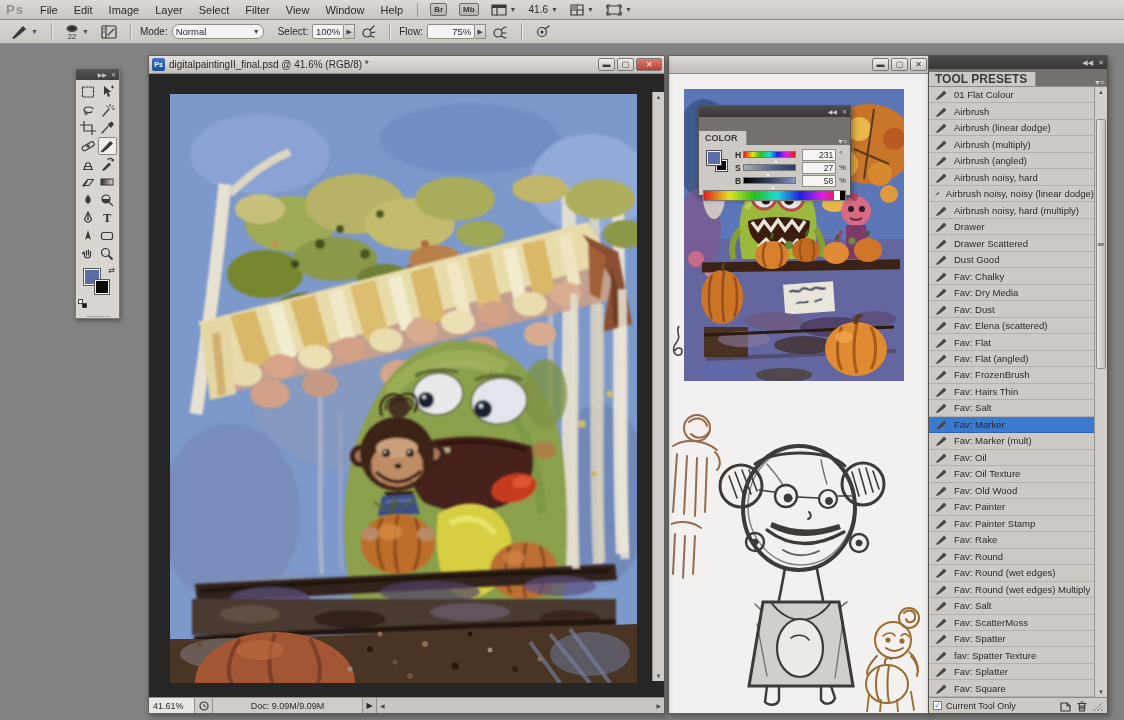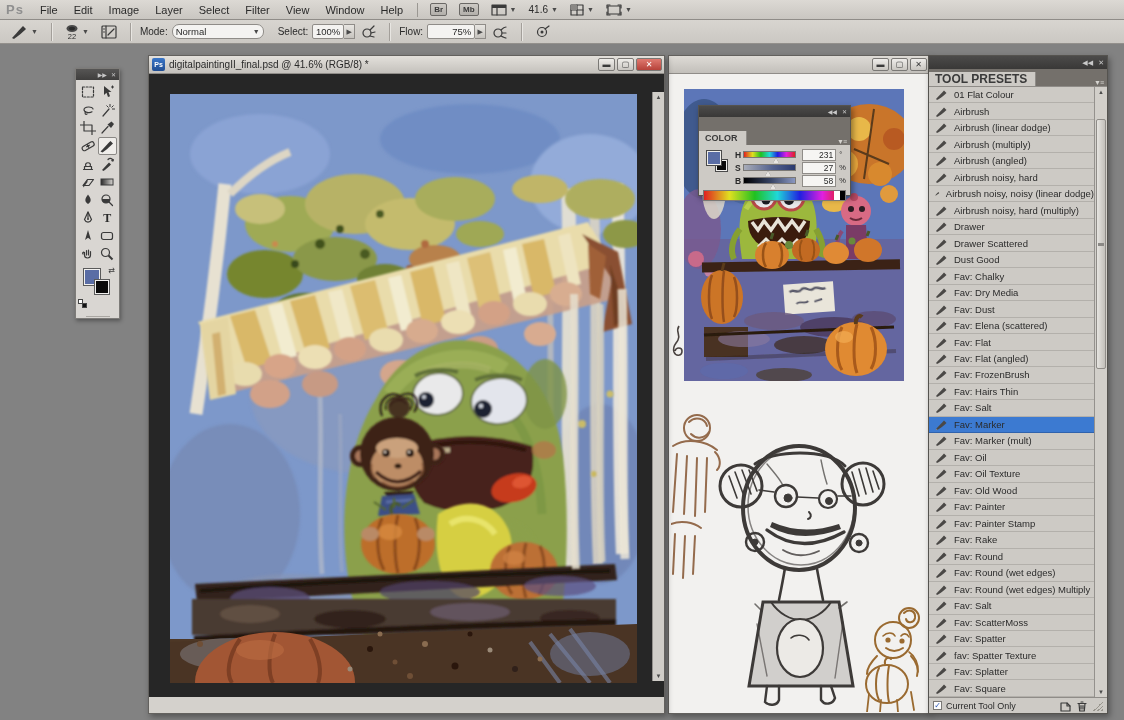--- a/index.html
+++ b/index.html
@@ -604,20 +604,35 @@
         <path d="M452 195 C455 275 451 385 455 465" stroke="#ece6d6" stroke-width="9" fill="none"></path>
         <circle cx="412" cy="330" r="4" fill="#d9c55a"></circle>
           <circle cx="440" cy="300" r="3.5" fill="#d9c55a"></circle>
         <circle cx="424" cy="380" r="3" fill="#c9b54e"></circle>
       </g>
     </svg>
     <div id="doc-vscroll">
       <span>▲</span>
       <span>▼</span>
     </div>
+  </div>
+  <div id="doc-status">
+    <span id="status-zoom">41.61%</span>
+    <span id="status-clock">
+      <svg width="10" height="10" viewBox="0 0 10 10">
+          <circle cx="5" cy="5" r="4" class="ico-stroke"></circle>
+          <path d="M5 3 V5 L7 6" stroke="#3a3a3a" stroke-width="1" fill="none"></path>
+        </svg>
+    </span>
+    <span id="status-doc">Doc: 9.09M/9.09M</span>
+    <span id="status-flyout">▶</span>
+    <span id="doc-hscroll">
+      <span>◀</span>
+      <span>▶</span>
+    </span>
   </div>
 </div>
 
 <div id="ref-window" class="win">
   <div class="titlebar">
     <span class="win-btns">
       <span class="wbtn">▬</span>
       <span class="wbtn">▢</span>
       <span class="wbtn">✕</span>
     </span>

